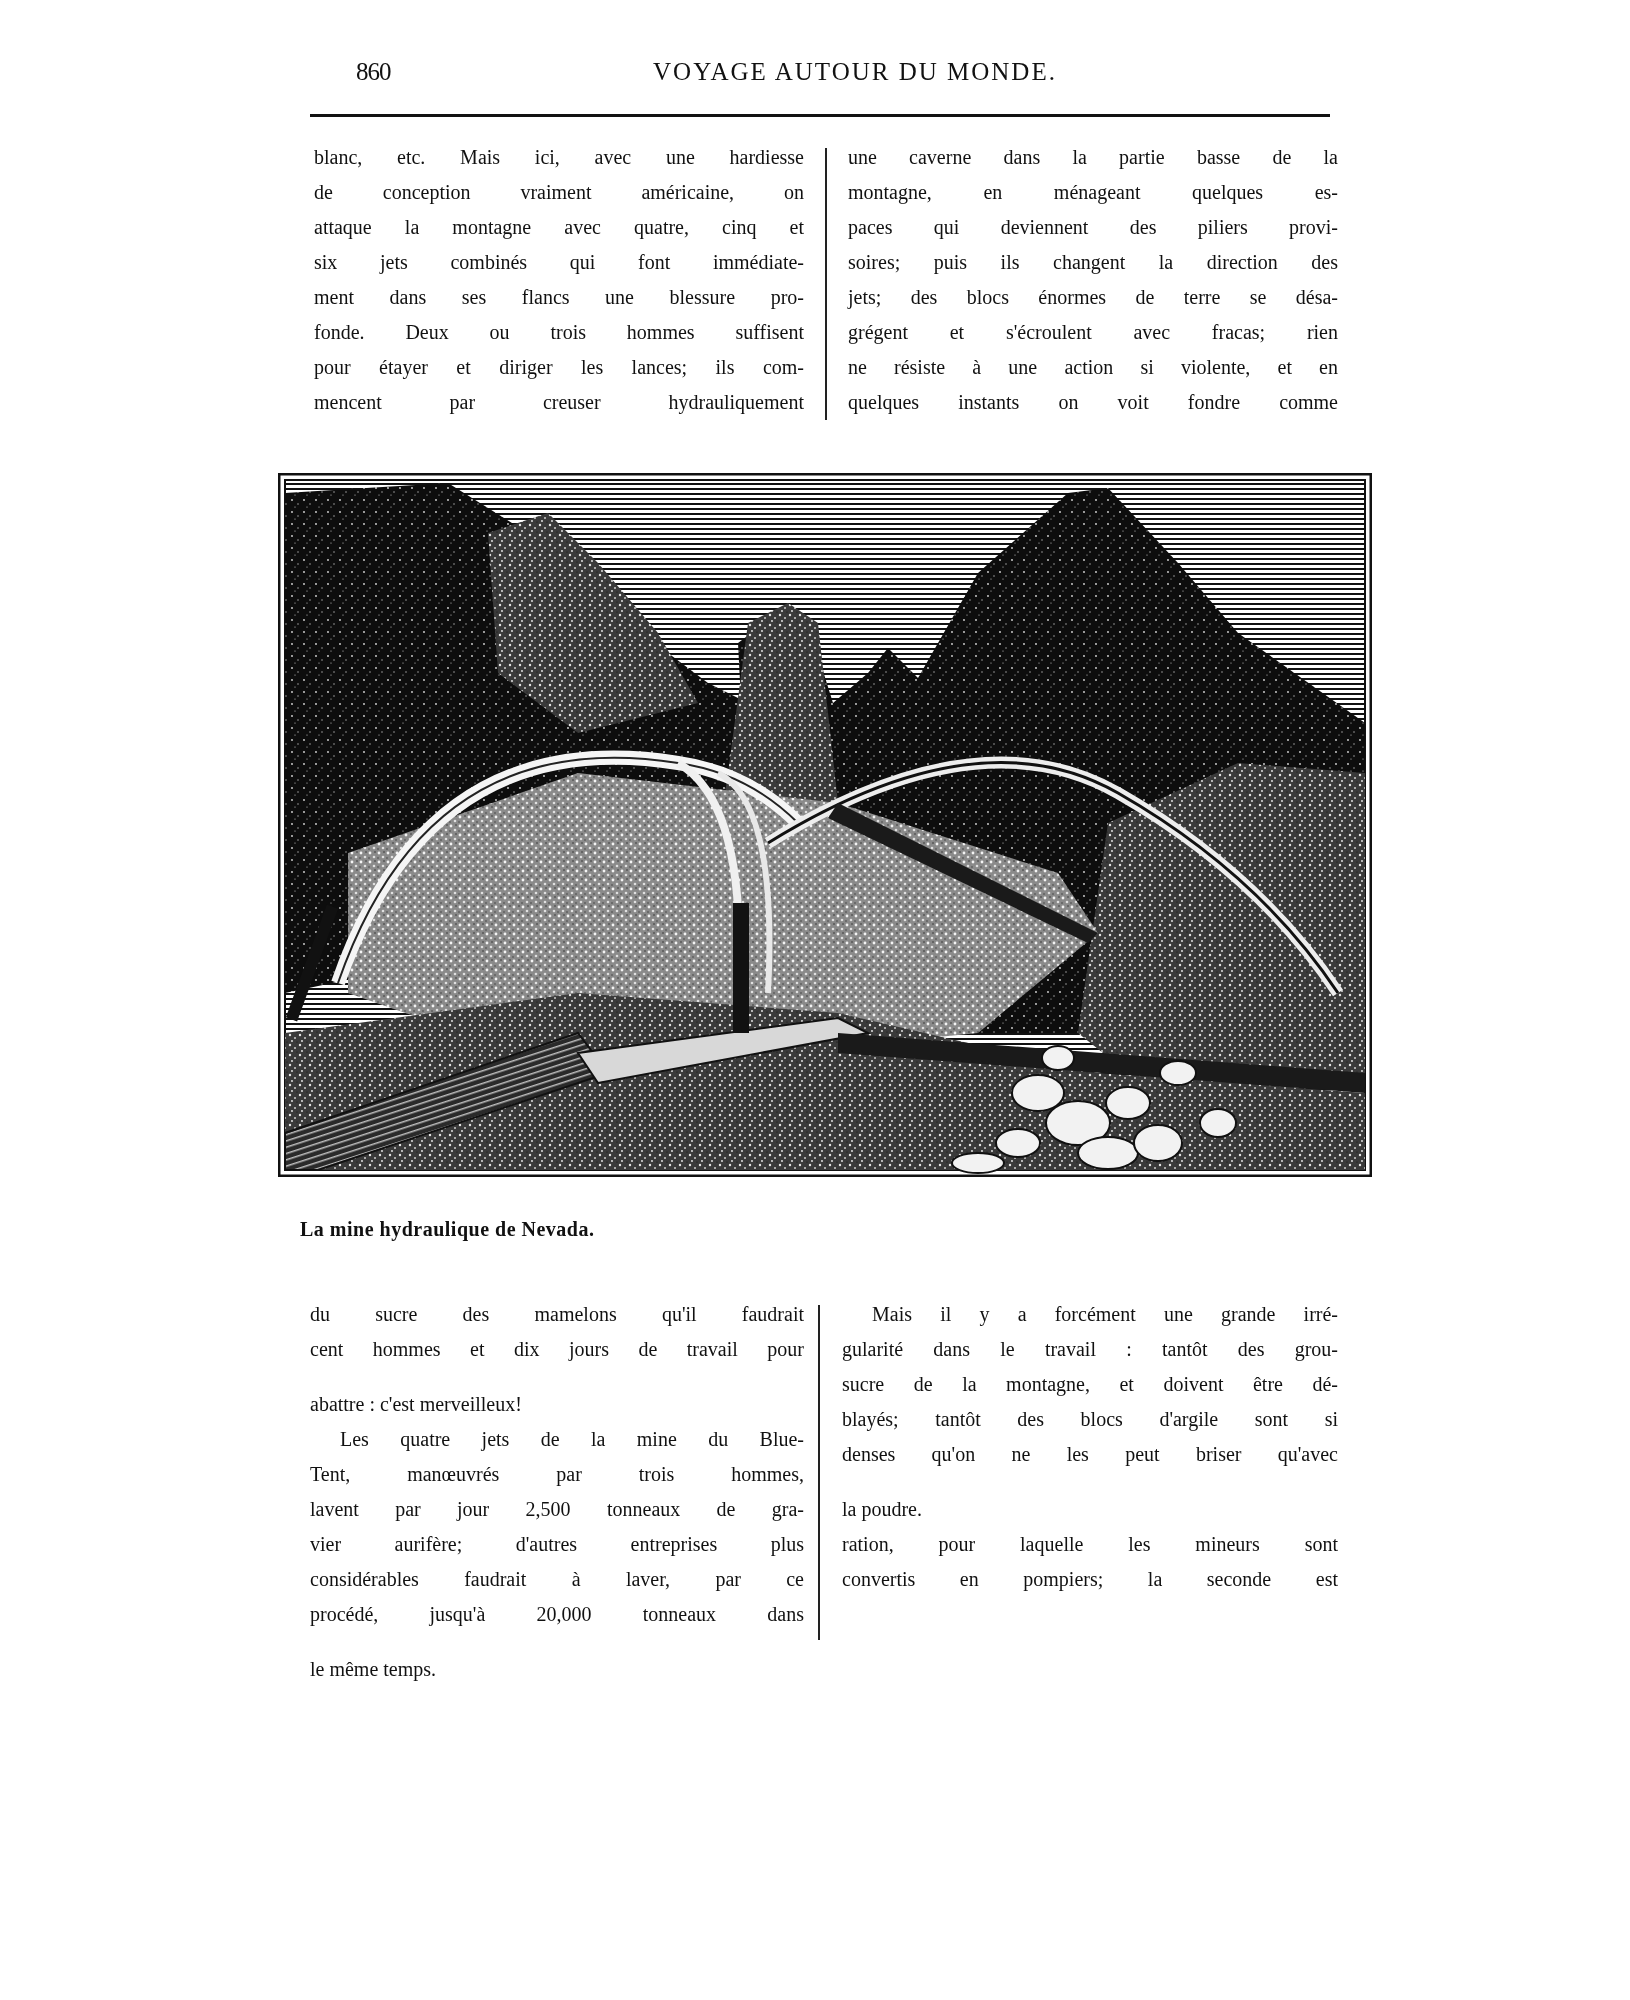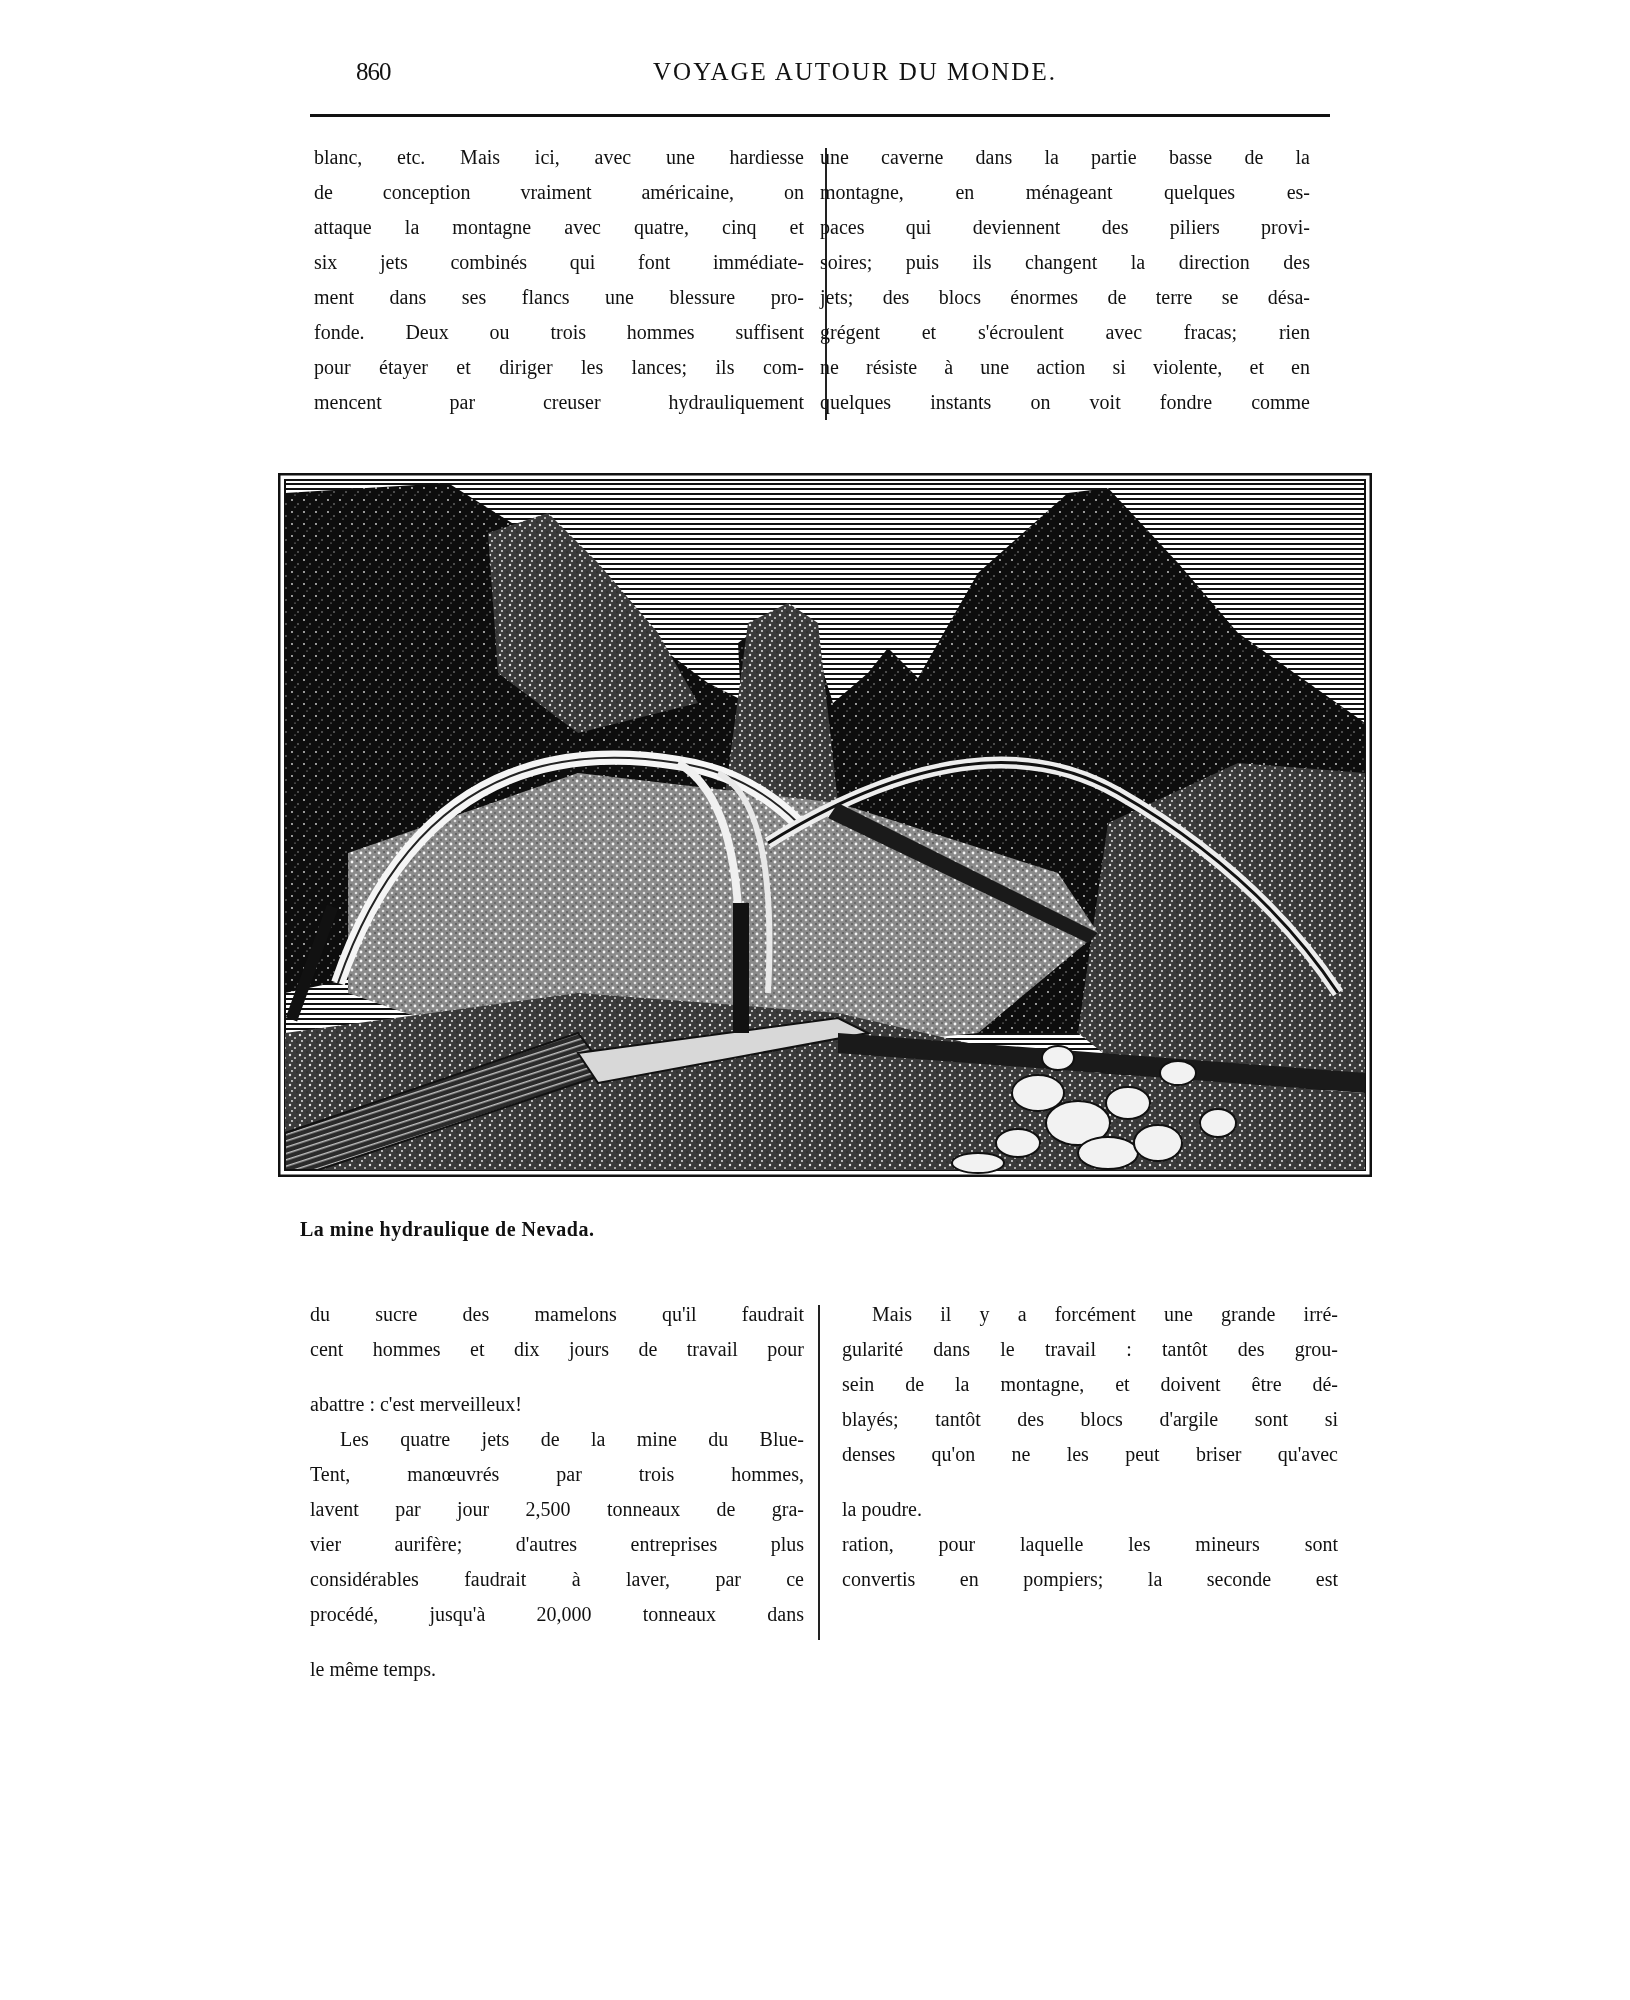--- a/index.html
+++ b/index.html
@@ -11,21 +11,21 @@
   .running-head { position: absolute; left: 300px; width: 1050px; top: 58px; text-align: center;
     font-size: 25px; letter-spacing: 2px; padding-left: 60px; box-sizing: border-box; }
   .head-rule { position: absolute; left: 310px; top: 114px; width: 1020px; height: 3px; background: #111; }
 
   .col { position: absolute; font-size: 20px; line-height: 35px; }
   .col .line { display: block; white-space: nowrap; text-align: justify; text-align-last: justify; }
   .col .line.last { text-align-last: left; margin-top: 20px; }
   .col .line.indent { padding-left: 30px; }
 
   .col-tl { left: 314px; top: 140px; width: 490px; }
-  .col-tr { left: 820px; top: 140px; width: 490px; }
+  .col-tr { left: 848px; top: 140px; width: 490px; }
   .col-bl { left: 310px; top: 1297px; width: 494px; }
   .col-br { left: 842px; top: 1297px; width: 496px; }
 
   .divider { position: absolute; width: 2px; background: #222; }
   .divider-top { left: 825px; top: 148px; height: 272px; }
   .divider-bottom { left: 818px; top: 1305px; height: 335px; }
 
   .figure { position: absolute; left: 278px; top: 473px; width: 1094px; height: 704px; }
   .figure svg { display: block; }
   .caption { position: absolute; left: 300px; width: 1050px; top: 1218px; text-align: left;
@@ -144,19 +144,19 @@
   <span class="line">lavent par jour 2,500 tonneaux de gra-</span>
   <span class="line">vier aurifère; d'autres entreprises plus</span>
   <span class="line">considérables faudrait à laver, par ce</span>
   <span class="line">procédé, jusqu'à 20,000 tonneaux dans</span>
   <span class="line last">le même temps.</span>
 </div>
 <div class="divider divider-bottom"></div>
 <div class="col col-br">
   <span class="line indent">Mais il y a forcément une grande irré-</span>
   <span class="line">gularité dans le travail : tantôt des grou-</span>
-  <span class="line">sein de la montagne, et doivent être dé-</span>
+  <span class="line">sucre de la montagne, et doivent être dé-</span>
   <span class="line">blayés; tantôt des blocs d'argile sont si</span>
   <span class="line">denses qu'on ne les peut briser qu'avec</span>
   <span class="line last">la poudre.</span>
   <span class="line">ration, pour laquelle les mineurs sont</span>
   <span class="line">convertis en pompiers; la seconde est</span>
 </div>
 
 </body></html>

